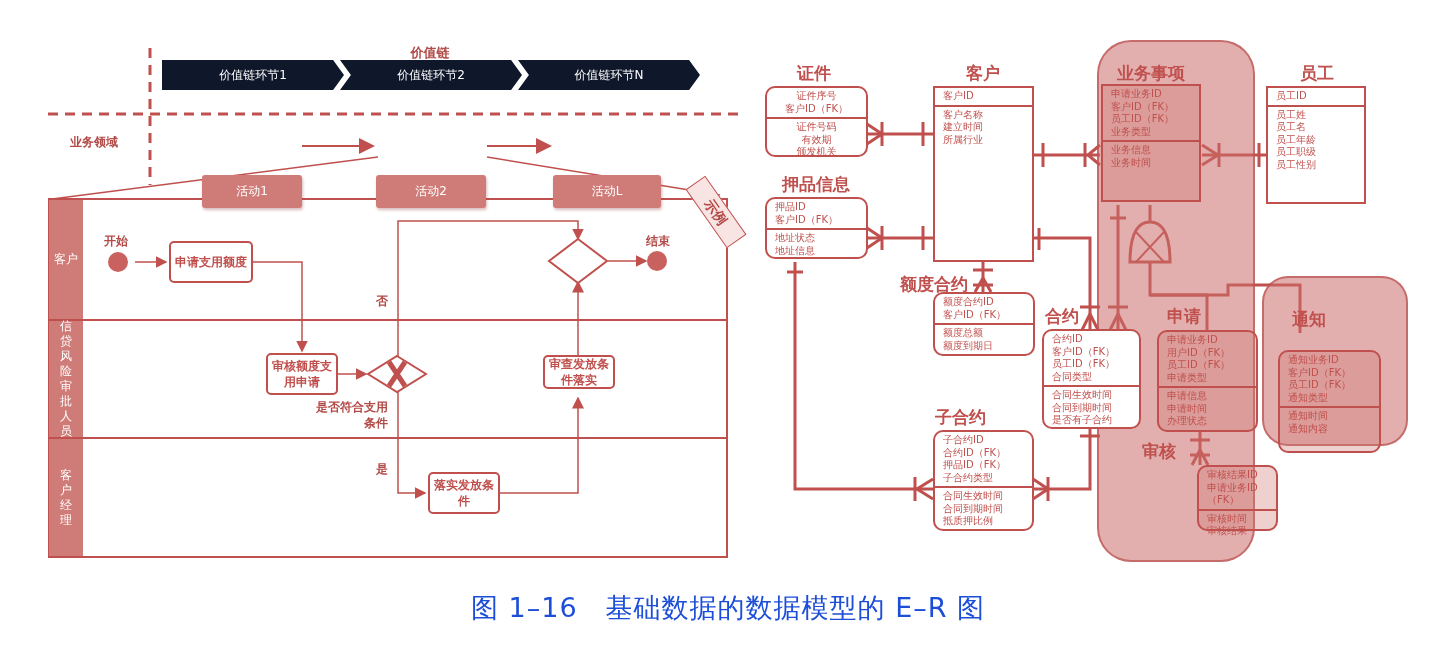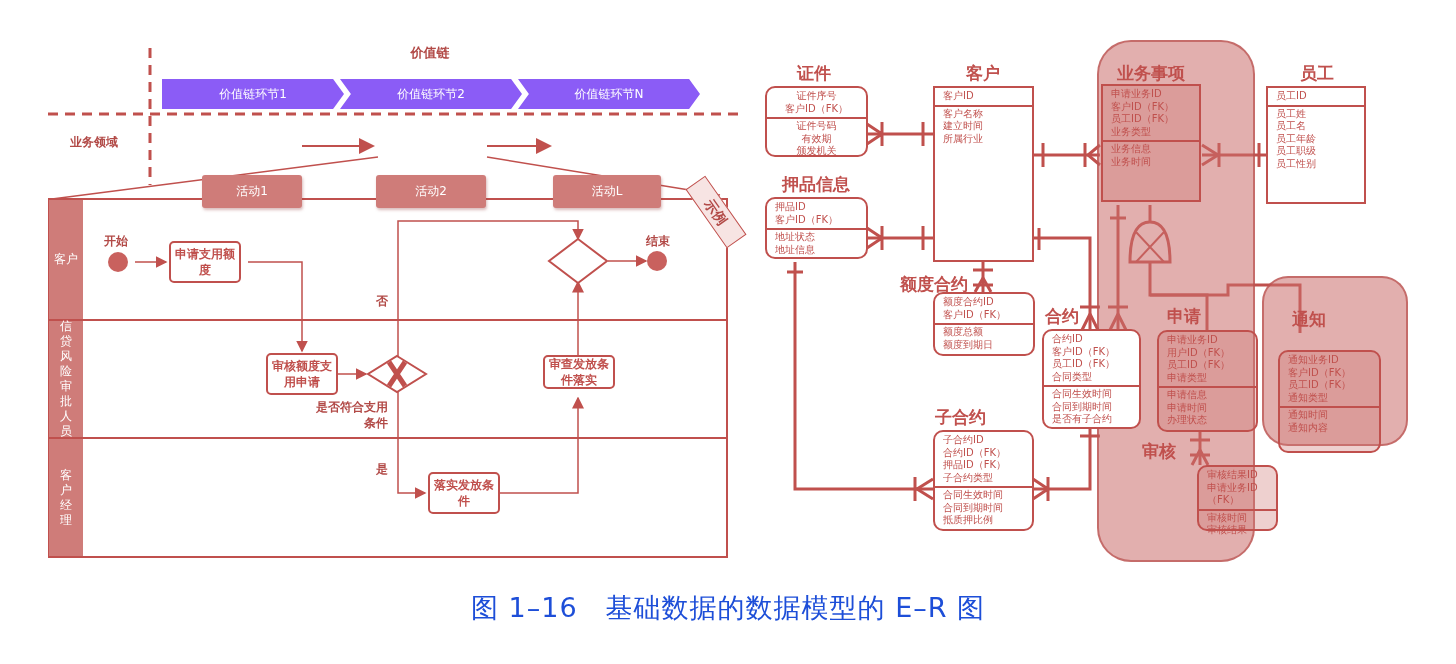--- a/index.html
+++ b/index.html
@@ -1,40 +1,40 @@
 <!DOCTYPE html>
 <html><head>
 <meta charset="utf-8">
 <style>
   html, body { margin: 0; padding: 0; background: #ffffff; }
   body { width: 1456px; height: 664px; position: relative; overflow: hidden;
          font-family: "DejaVu Sans", "Liberation Sans", sans-serif; color: #c0504d; }
   .abs { position: absolute; }
   
   .vc-title { left: 160px; width: 540px; top: 44px; text-align: center; font-size: 13px; font-weight: bold; color: #b24a47; }
-  .chev { top: 79px; height: 30px; color: #fff; font-size: 12px; line-height: 30px; text-align: center;
-          background: #8b5cf6; clip-path: polygon(0 0, 94% 0, 100% 50%, 94% 100%, 0 100%, 6% 50%); }
+  .chev { top: 60px; height: 30px; color: #fff; font-size: 12px; line-height: 30px; text-align: center;
+          background: #0f172a; clip-path: polygon(0 0, 94% 0, 100% 50%, 94% 100%, 0 100%, 6% 50%); }
   .chev.first { clip-path: polygon(0 0, 94% 0, 100% 50%, 94% 100%, 0 100%); }
   .domain-label { left: 70px; top: 134px; font-size: 12px; font-weight: bold; color: #b24a47; }
   .activity { top: 130px; height: 33px; background: #cf7c79; color: #fff; font-size: 12px; line-height: 33px;
               text-align: center; border-radius: 3px; box-shadow: 1px 2px 3px rgba(150,60,60,.35); margin-top: 45px; }
   .lane-head { left: 49px; width: 34px; background: #cf7c79; color: #fff; font-size: 12px; display: flex;
                align-items: center; justify-content: center; text-align: center; line-height: 15px; }
   .act-box { background: #fff; border: 2px solid #c0504d; border-radius: 5px; color: #c0504d; font-size: 12px;
              font-weight: bold; text-align: center; line-height: 16px; display: flex; align-items: center; justify-content: center; box-sizing: border-box; }
   .flow-label { font-size: 12px; font-weight: bold; color: #b24a47; text-align: right; line-height: 16px; }
   .example-tag { left: 680px; top: 200px; width: 70px; height: 22px; background: #f7e4e3; border: 1px solid #c0504d;
                  transform: rotate(55deg); transform-origin: center; color: #b24a47; font-size: 14px; font-weight: bold;
                  text-align: center; line-height: 22px; }
   
   .ent-title { font-size: 17px; font-weight: bold; color: #c0504d; }
   .ent { background: #fff; border: 2px solid #c0504d; box-sizing: border-box; font-size: 10px; color: #c0504d; line-height: 12.5px; }
   .ent.round { border-radius: 10px; }
   .ent .sec { padding: 2px 8px; }
-  .ent .sec + .sec { border-top: 2px solid #c0504d; font-family: Liberation Mono, monospace; }
+  .ent .sec + .sec { border-top: 2px solid #c0504d; }
   .ent.shaded { background: rgba(205,120,118,.35); }
   .group { background: rgba(202,110,108,.55); border: 2px solid rgba(185,80,78,.7); box-sizing: border-box; }
   .caption { left: 0; width: 1456px; top: 590px; text-align: center; font-size: 27px; color: #1d4ed8; letter-spacing: 1px; }
   svg { position: absolute; left: 0; top: 0; }
 </style>
 </head>
 <body>
 
 <svg width="1456" height="664">
   <defs>
@@ -132,21 +132,21 @@
   </div>
 <div class="abs lane-head" style="top:321px;height:116px;padding:0 9px;box-sizing:border-box;">
     <span>信贷风险审批人员</span>
   </div>
 <div class="abs lane-head" style="top:439px;height:117px;padding:0 9px;box-sizing:border-box;">
     <span>客户经理</span>
   </div>
 
 <div class="abs flow-label" style="left:104px;top:233px;">开始</div>
 <div class="abs flow-label" style="left:646px;top:233px;">结束</div>
-<div class="abs act-box" style="left:169px;top:241px;width:72px;height:42px;">申请支用额度</div>
+<div class="abs act-box" style="left:169px;top:241px;width:84px;height:42px;">申请支用额度</div>
 <div class="abs act-box" style="left:266px;top:353px;width:72px;height:42px;">审核额度支用申请</div>
 <div class="abs act-box" style="left:543px;top:355px;width:72px;height:34px;">审查发放条件落实</div>
 <div class="abs act-box" style="left:428px;top:472px;width:72px;height:42px;">落实发放条件</div>
 <div class="abs flow-label" style="left:316px;top:399px;width:72px;">是否符合支用条件</div>
 <div class="abs flow-label" style="left:376px;top:293px;">否</div>
 <div class="abs flow-label" style="left:376px;top:461px;">是</div>
 
 <div class="abs group" style="left:1097px;top:40px;width:158px;height:522px;border-radius:34px;"></div>
 <div class="abs group" style="left:1262px;top:276px;width:146px;height:170px;border-radius:26px;"></div>
 

